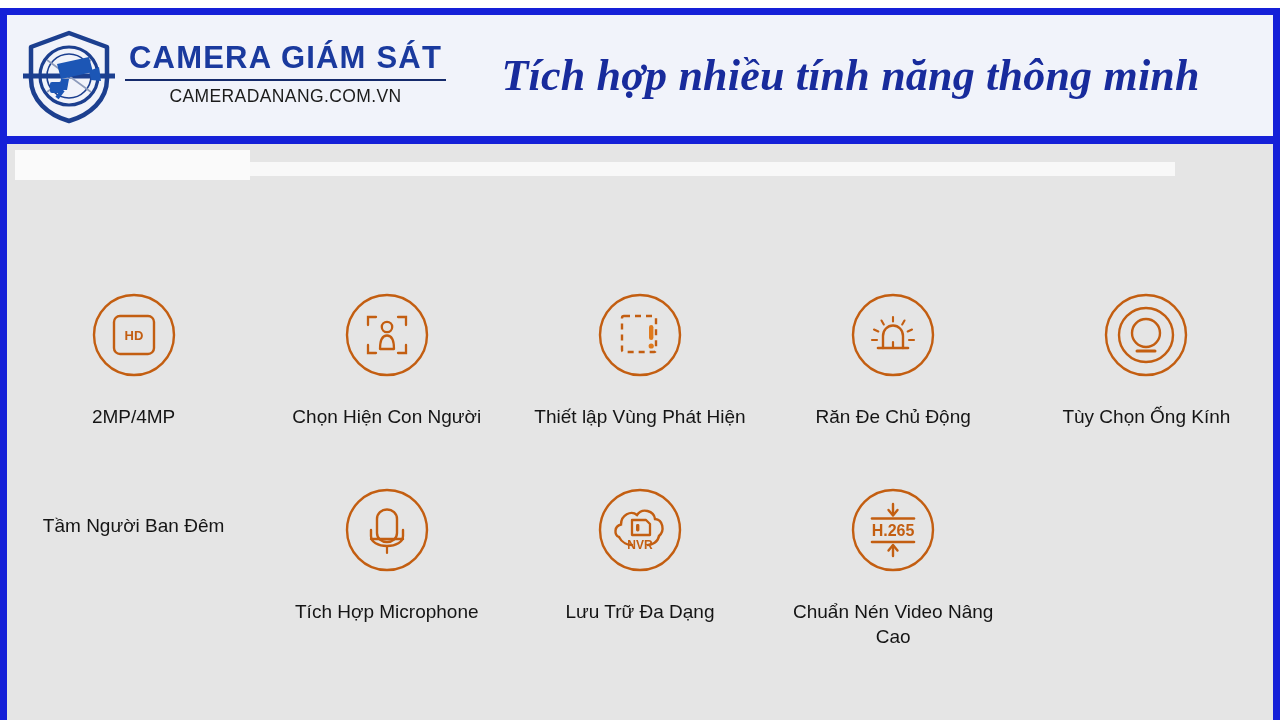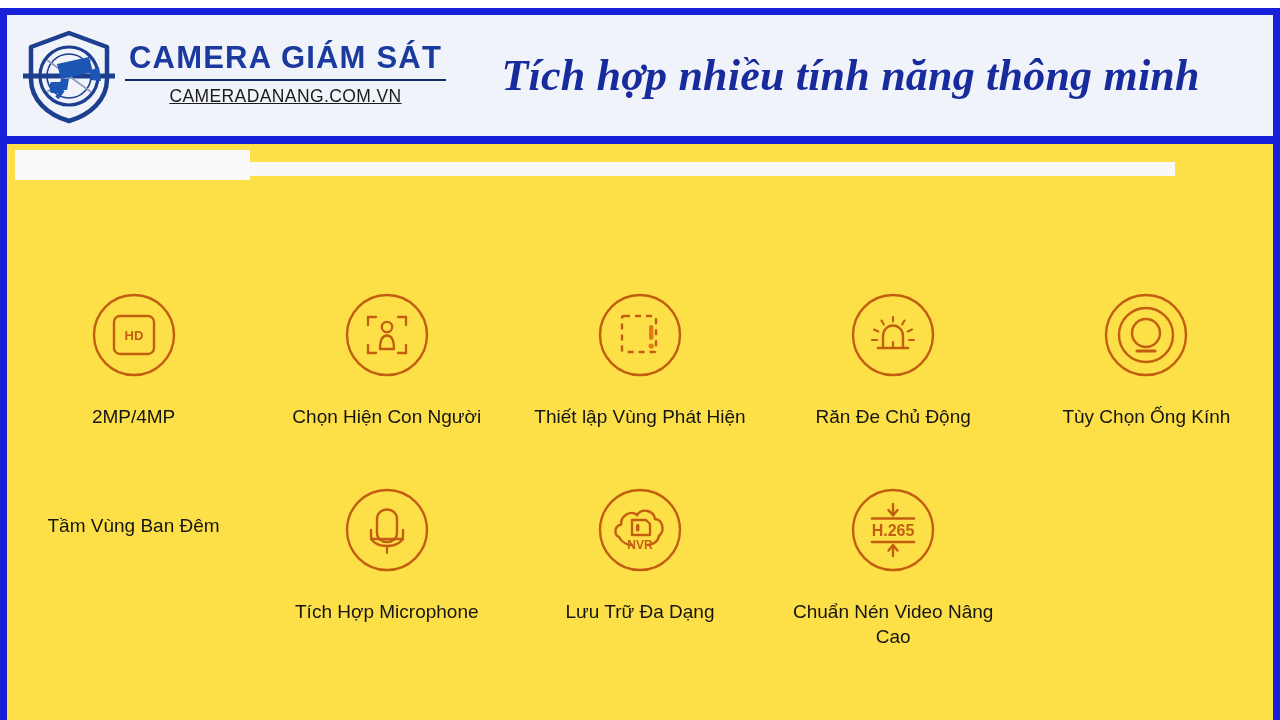--- a/index.html
+++ b/index.html
@@ -77,42 +77,41 @@
   }
 
   .logo-sub {
     font-family: "Liberation Sans", sans-serif;
     font-size: 17.5px;
     letter-spacing: 0.4px;
     color: #1b1b1b;
     text-align: center;
     white-space: nowrap;
     padding-bottom: 2px;
-    text-decoration: underline;
   }
 
   .headline {
     flex: 1 1 auto;
     text-align: center;
     font-family: "Liberation Serif", serif;
     font-weight: bold;
     font-style: italic;
     font-size: 44px;
     color: #182b9c;
     white-space: nowrap;
     padding-right: 18px;
     letter-spacing: 0.2px;
   }
 
   
   .body-area {
     position: relative;
     box-sizing: border-box;
     height: 576px;
-    background: #fde047;
+    background: #e5e5e5;
     padding: 0;
   }
 
   
   .ghost {
     position: absolute;
     background: #fafafa;
     pointer-events: none;
   }
   .ghost.a { left: 8px;  top: 6px;  width: 235px; height: 30px; }
@@ -267,21 +266,21 @@
             <circle cx="43" cy="43" r="40" fill="none" stroke="#c35e11" stroke-width="2.4"></circle>
             <circle cx="43" cy="43" r="27" fill="none" stroke="#c35e11" stroke-width="2.4"></circle>
             <circle cx="43" cy="41" r="14" fill="none" stroke="#c35e11" stroke-width="2.4"></circle>
             <path d="M34 59 H52" stroke="#c35e11" stroke-width="3" stroke-linecap="round"></path>
           </svg>
         </div>
         <div class="cell-label">Tùy Chọn Ống Kính</div>
       </div>
 
       <div class="cell">
-        <div class="cell-label">Tầm Vùng Ban Đêm</div>
+        <div class="cell-label">Tầm Người Ban Đêm</div>
       </div>
 
 
       <div class="cell">
         <div class="icon-wrap">
           <svg viewBox="0 0 86 86" width="86" height="86" aria-hidden="true">
             <circle cx="43" cy="43" r="40" fill="none" stroke="#c35e11" stroke-width="2.4"></circle>
             <path d="M33 46 V32 C33 26.5 37.5 22.5 43 22.5 C48.5 22.5 53 26.5 53 32 V46 C53 51.5 48.5 55 43 55 C37.5 55 33 51.5 33 46 Z" fill="none" stroke="#c35e11" stroke-width="2.4"></path>
             <path d="M27 43 V49 C27 55 34 59 43 59 C52 59 59 55 59 49 V43" fill="none" stroke="#c35e11" stroke-width="2.4" stroke-linecap="round"></path>
             <path d="M27 52 H59" stroke="#c35e11" stroke-width="2.4" stroke-linecap="round"></path>

